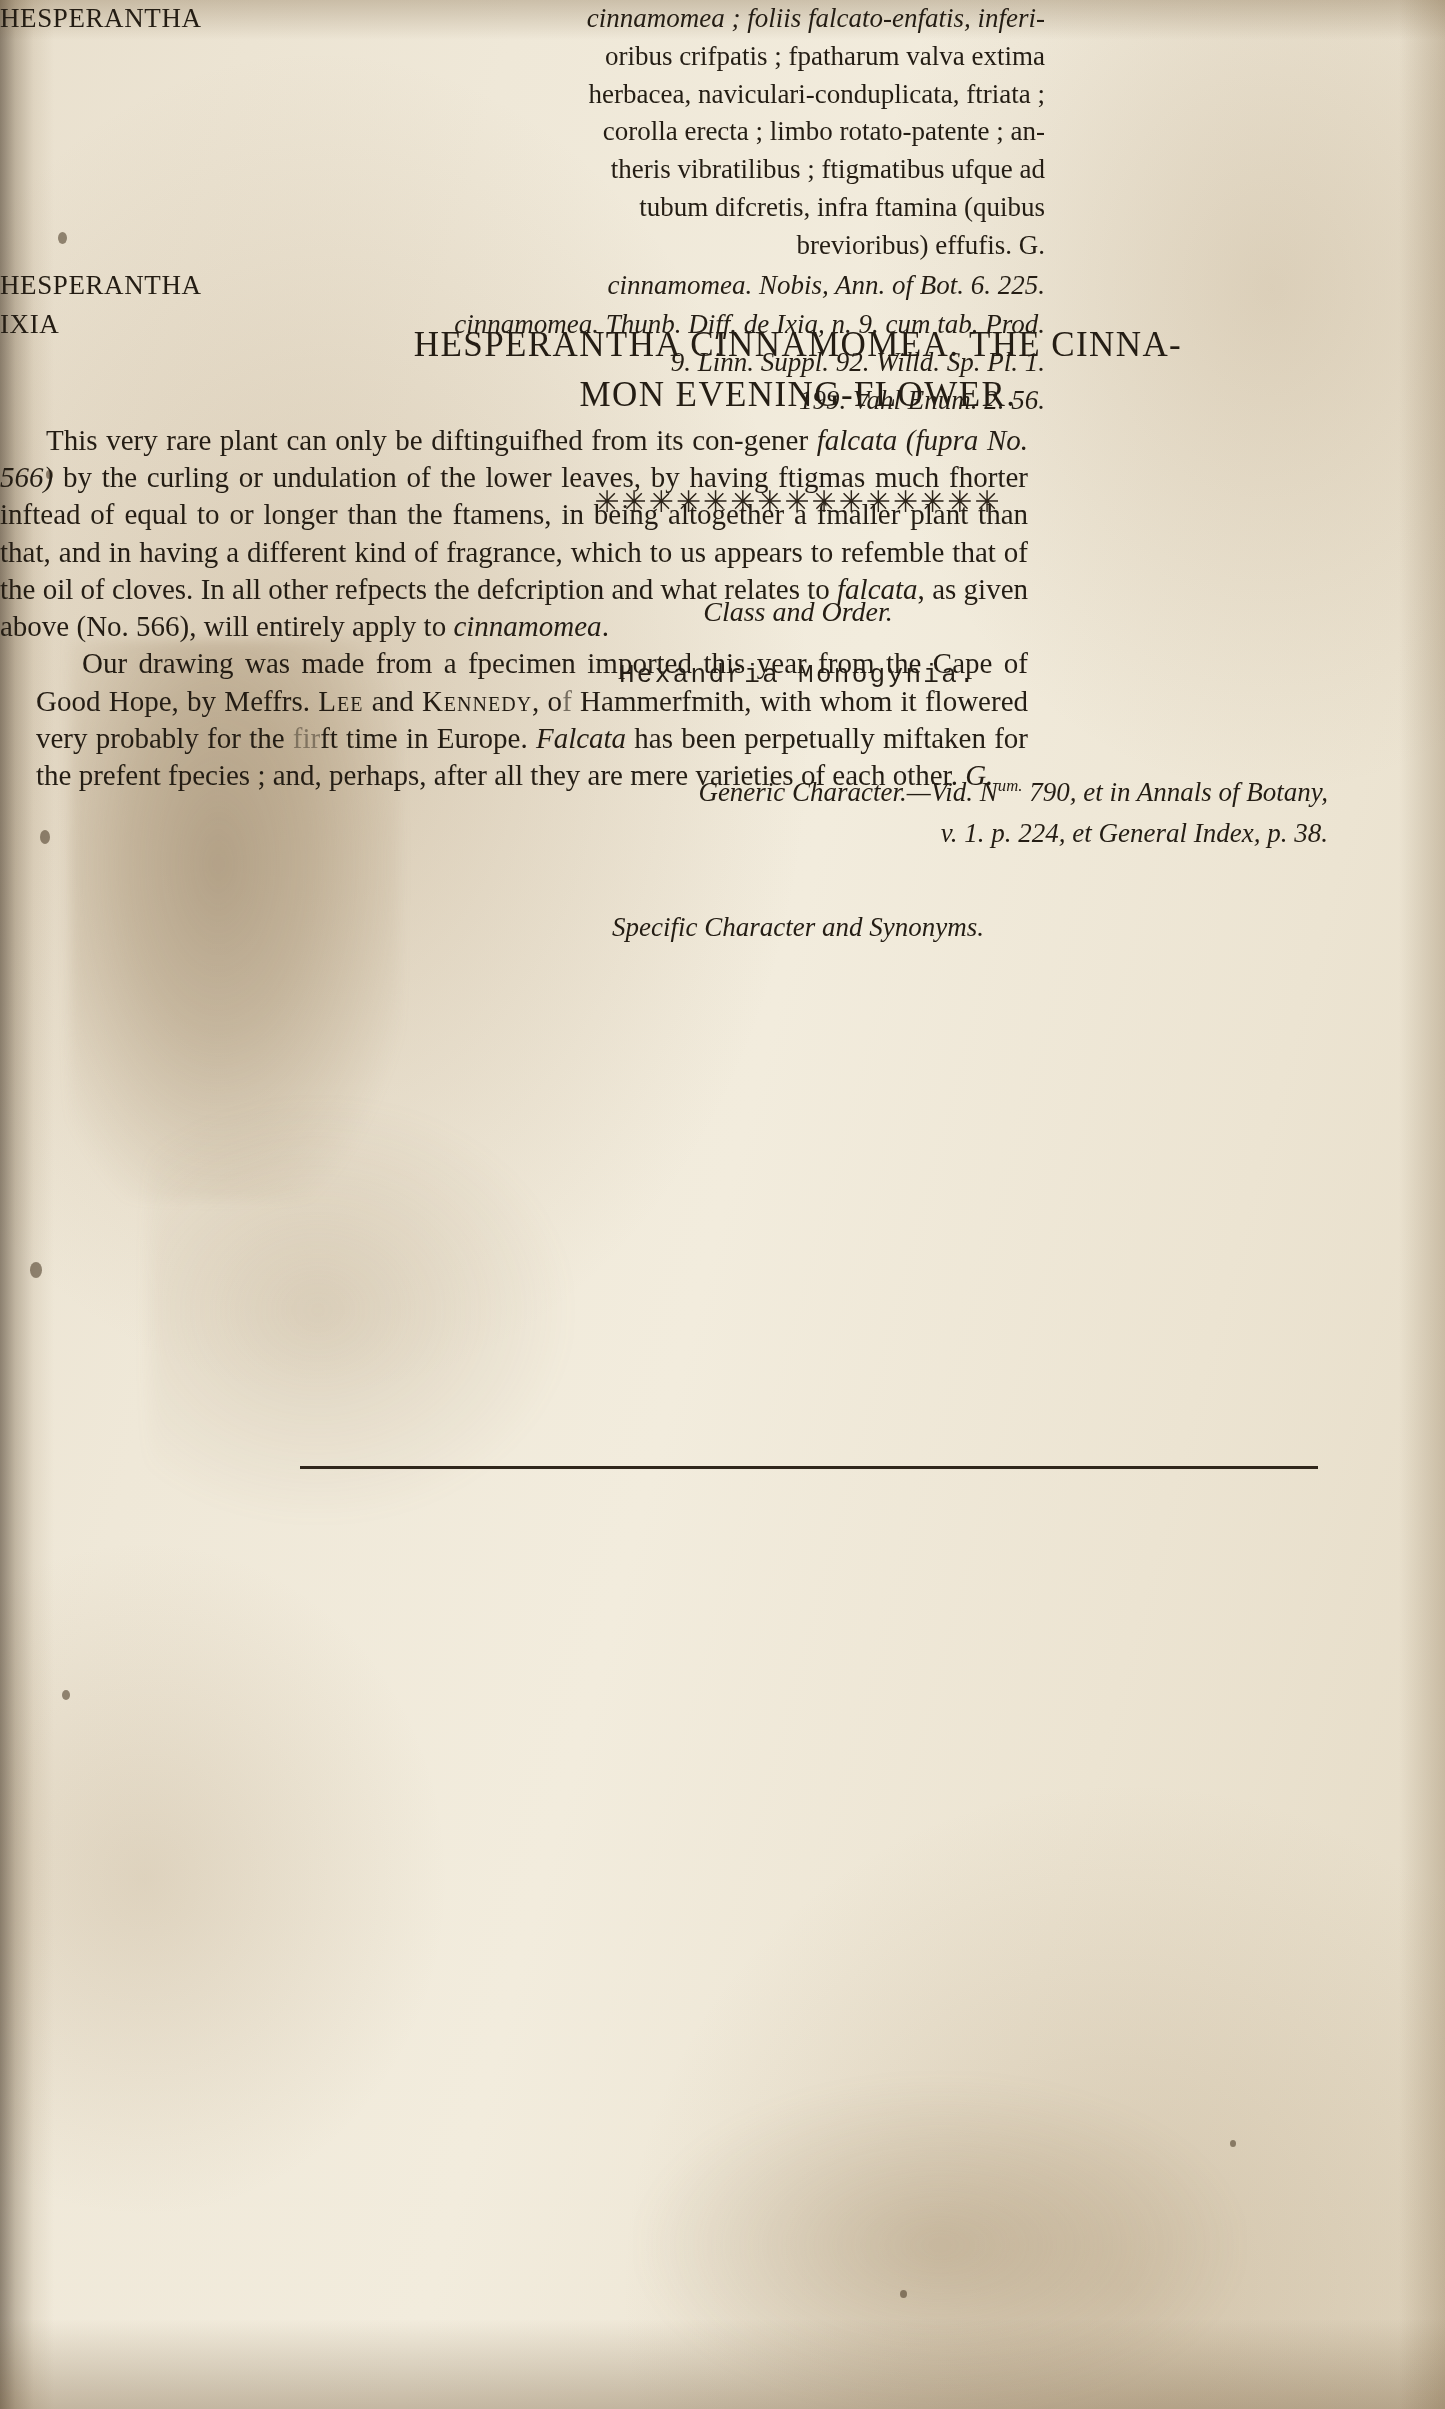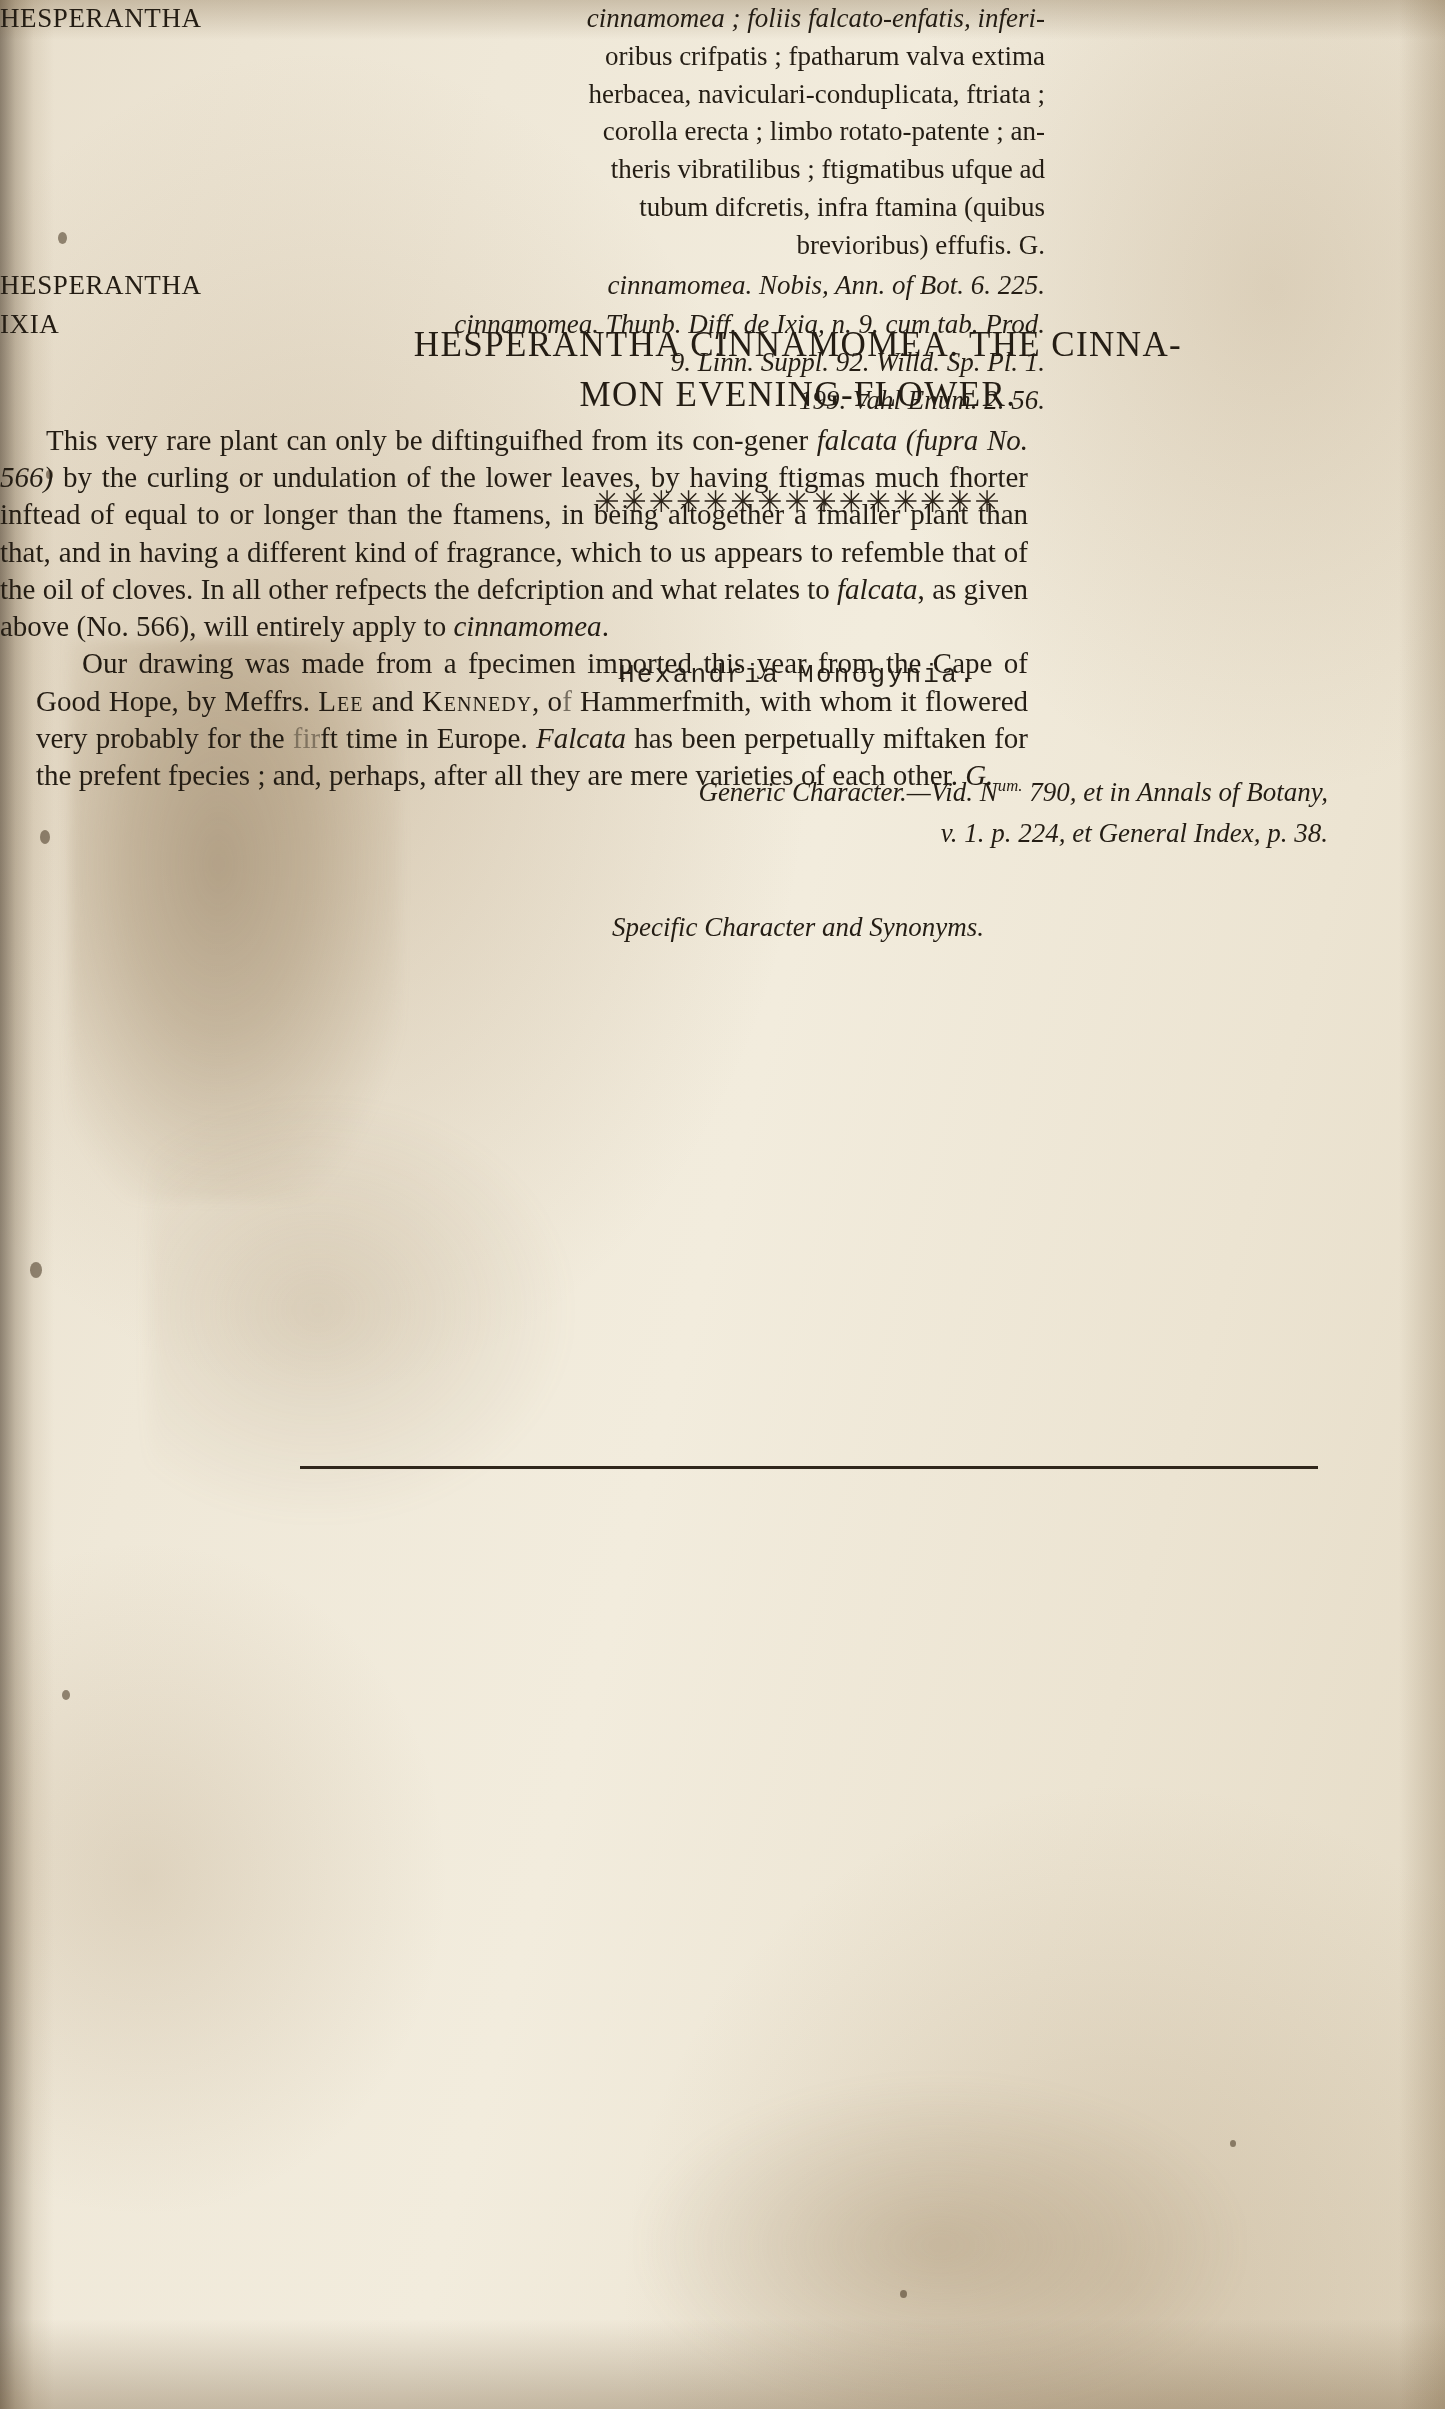--- a/index.html
+++ b/index.html
@@ -246,20 +246,21 @@
   <div id="content">
 
 
     <div class="col" id="title">
       <span class="ln">Hesperantha Cinnamomea.   The Cinna-</span>
       <span class="ln">mon Evening-Flower.</span>
     </div>
 
     <div class="col" id="asterisks">✳✳✳✳✳✳✳✳✳✳✳✳✳✳✳</div>
 
+    <div class="col" id="classorder">Class and Order.</div>
     <div class="col" id="hexandria">Hexandria Monogynia.</div>
 
     <div class="col" id="generic">
       <span>Generic Character.—Vid. N</span><sup>um.</sup><span> 790, et in Annals of Botany,</span>
       <span class="l2">v. 1. p. 224, et General Index, p. 38.</span>
     </div>
 
     <div class="col" id="specific">Specific Character and Synonyms.</div>
 
     <div id="desc">

